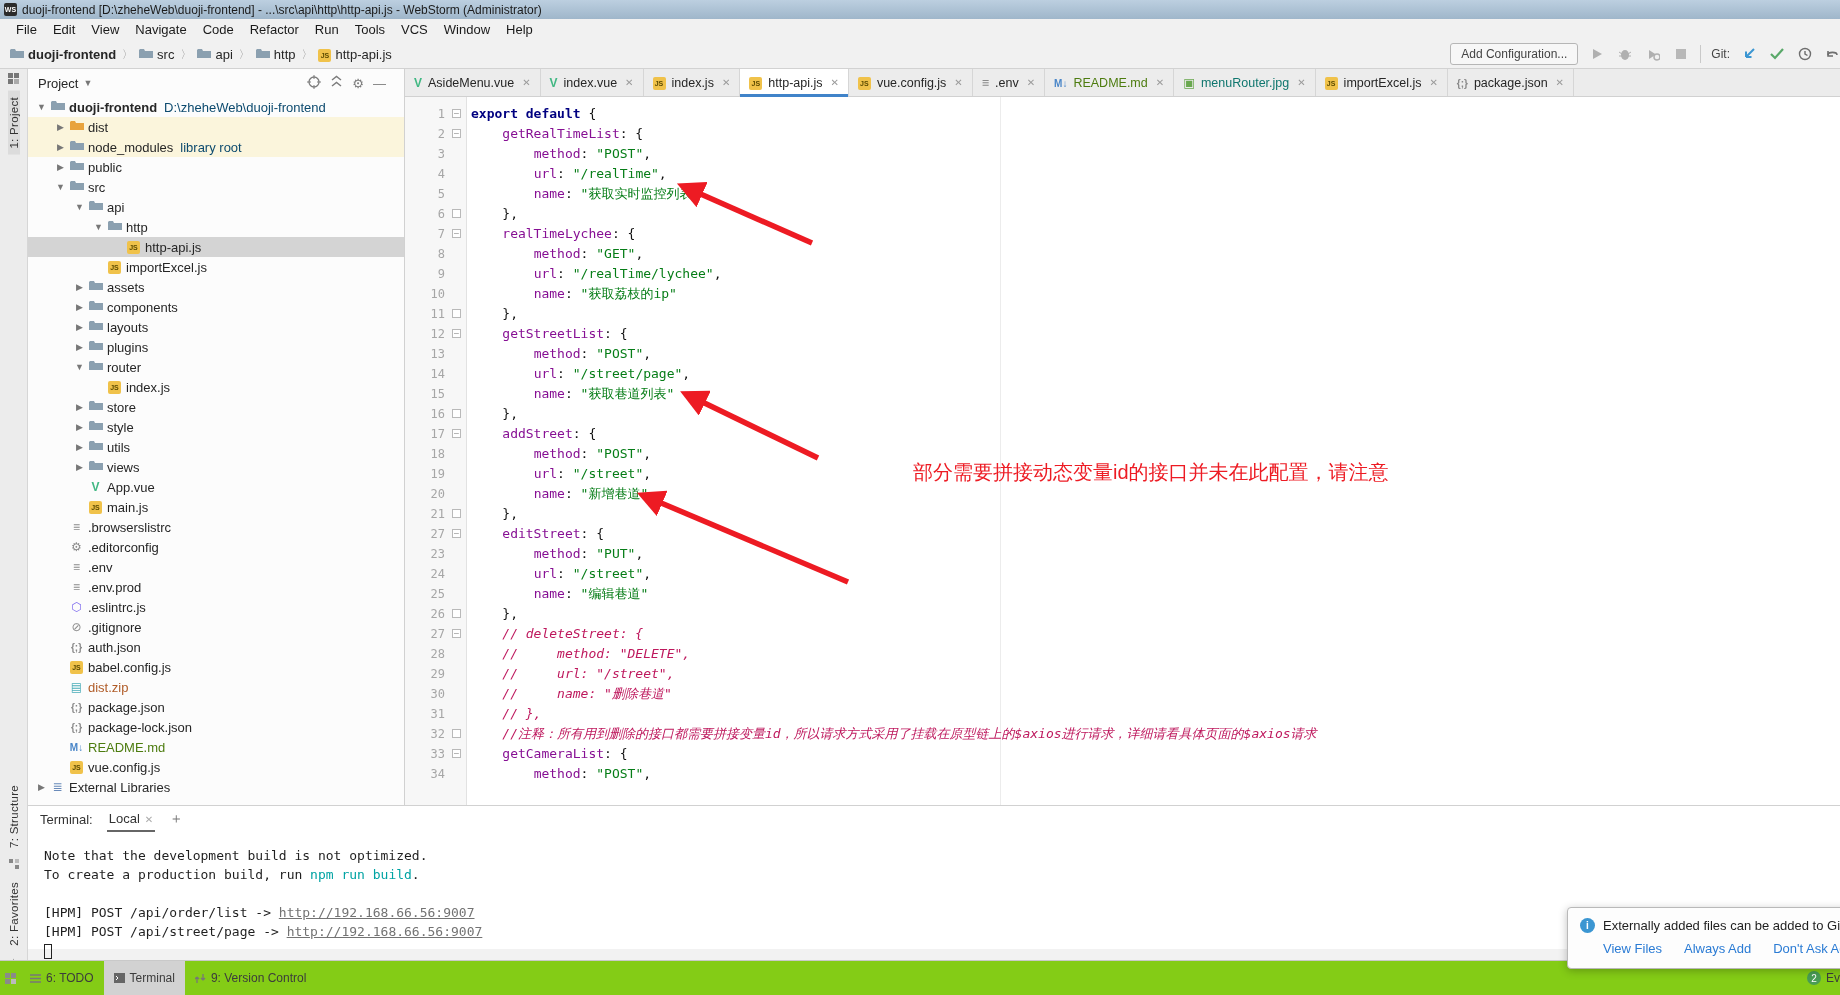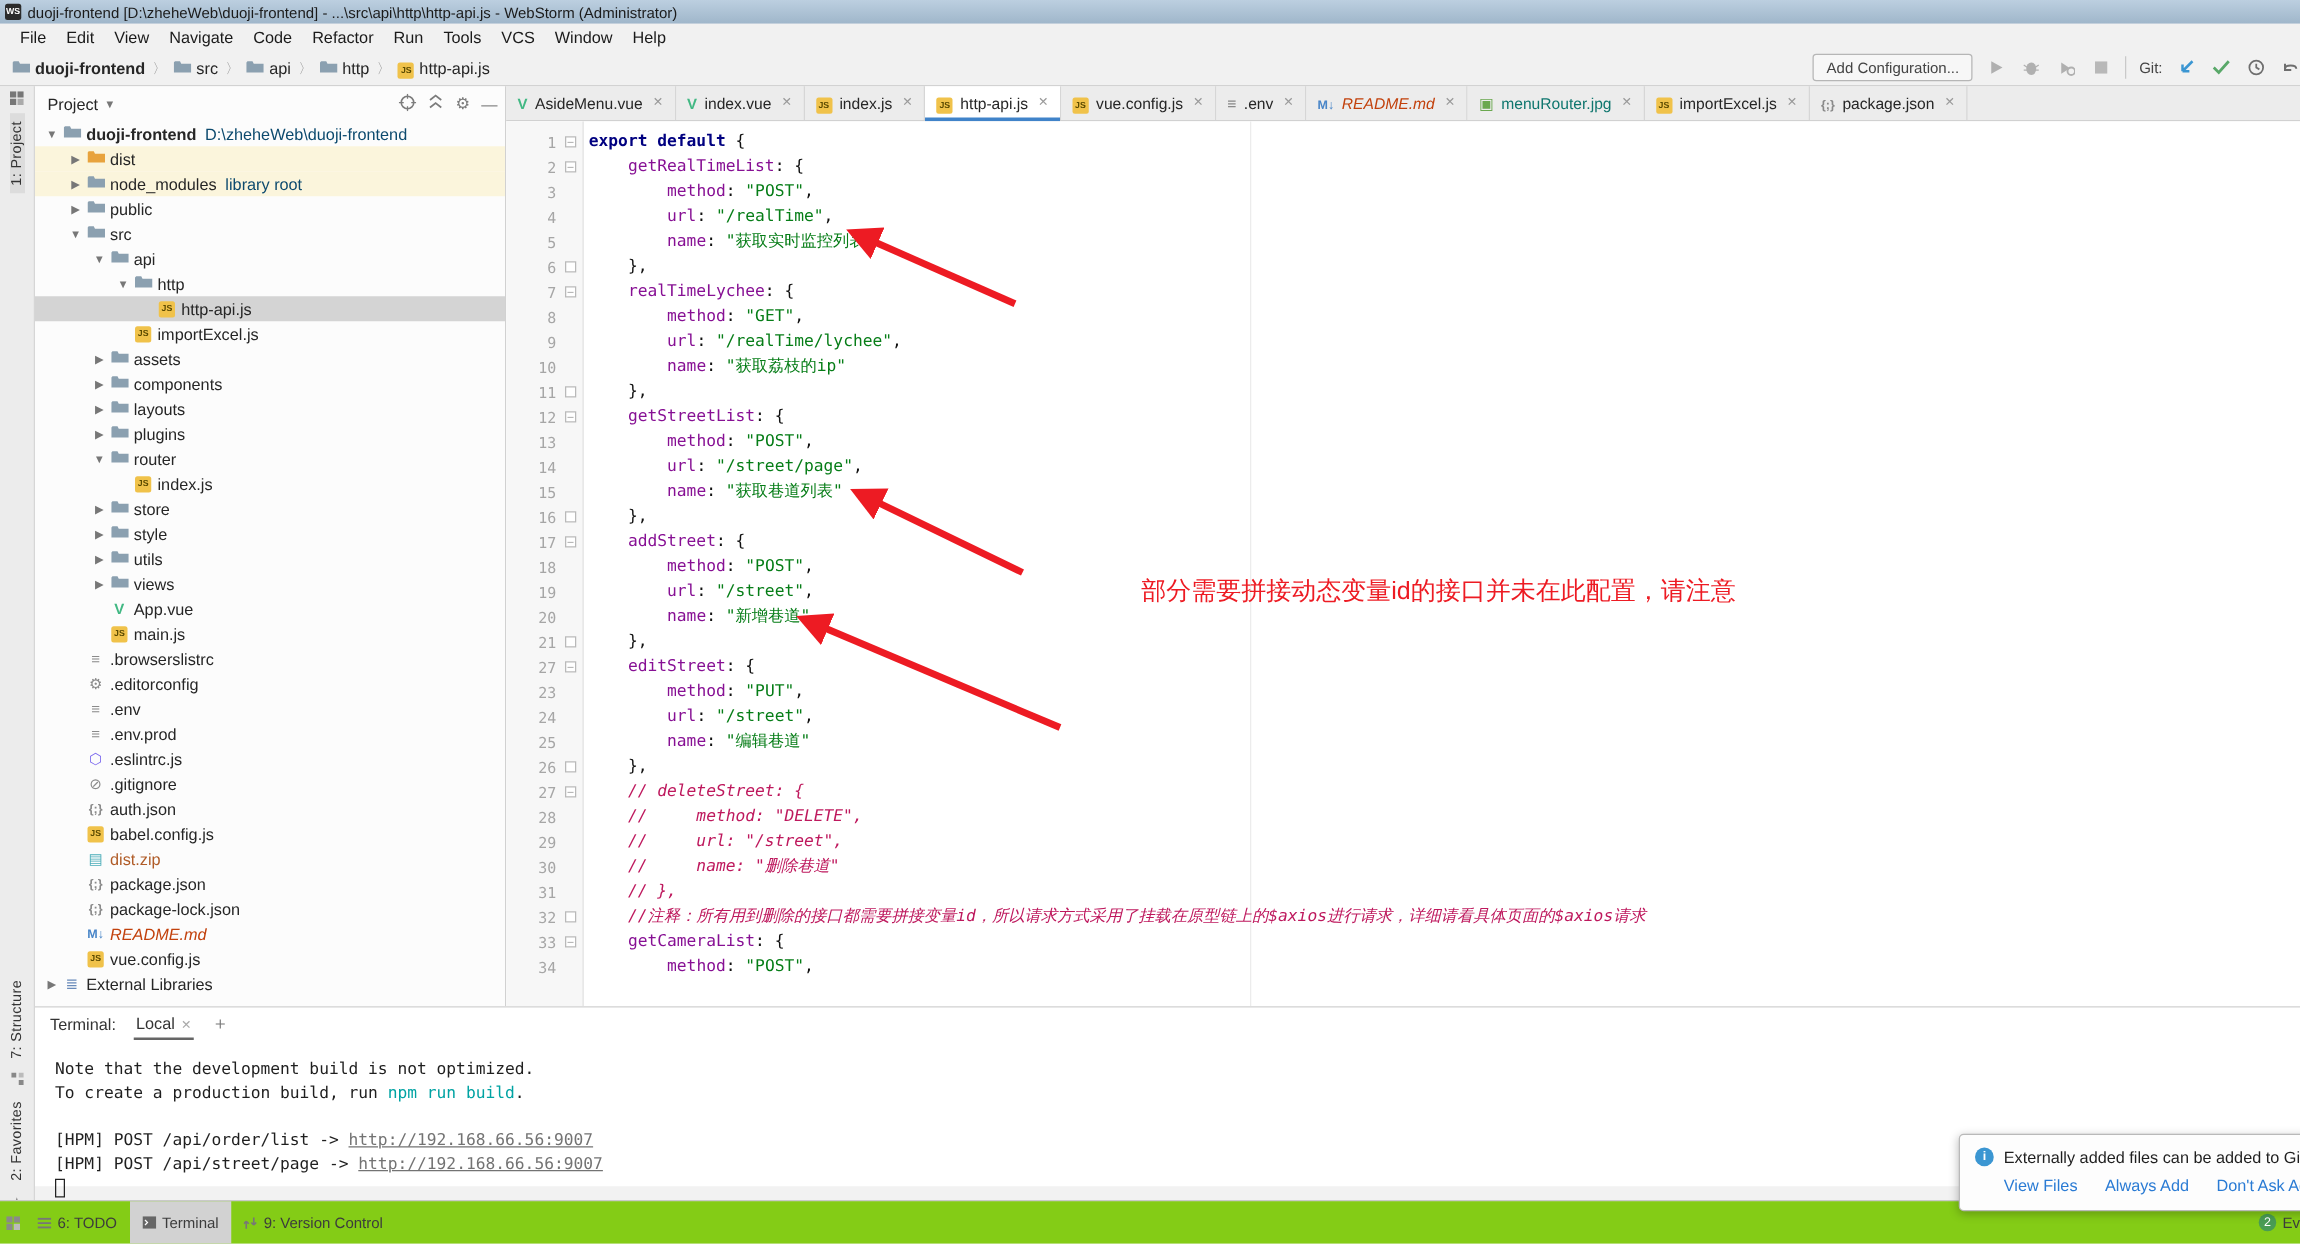--- a/index.html
+++ b/index.html
@@ -39,33 +39,33 @@
     border-right:1px solid #d6d6d6; display:flex; flex-direction:column; align-items:center; }
   .vlabel { writing-mode:vertical-rl; transform:rotate(180deg); font-size:11.5px; color:#333;
     padding:6px 0; letter-spacing:.3px; }
   .vlabel.active { background:#dcdcdc; }
   .stripe .spacer { flex:1; }
   .mini-ic { color:#737373; font-size:12px; margin:4px 0; }
 
   
   .project { position:absolute; left:28px; top:69px; width:377px; bottom:190px; background:#fcfcfc;
     border-right:1px solid #d1d1d1; overflow:hidden; }
-  .p-header { height:28px; display:flex; align-items:center; padding:0 6px 0 10px;
+  .p-header { height:28px; display:flex; align-items:center; padding:0 18px 0 10px;
     font-size:13px; color:#262626; }
   .p-header .caret { font-size:9px; color:#777; margin-left:5px; }
   .p-header .ph-icons { margin-left:auto; display:flex; align-items:center; gap:9px; color:#7c7c7c; font-size:13px; }
   .tree { font-size:13px; color:#262626; }
   .trow { height:20px; display:flex; align-items:center; white-space:nowrap; }
   .trow .arrow { width:15px; text-align:center; color:#777; font-size:9px; flex:none; }
   .trow .ticon { width:17px; flex:none; display:inline-flex; justify-content:center; font-size:12px; }
   .trow .tlabel { padding-left:3px; }
   .trow .thint { color:#0c4a6e; padding-left:7px; }
   .trow.sel { background:#d4d4d4; }
   .trow.excl { background:#fbf5dc; }
-  .c-mod { color:#c2410c;font-style:italic; }  .c-new { color:#0f766e; }  .c-ign { color:#b05c28; }
+  .c-mod { color:#4d7c0f; }  .c-new { color:#0f766e; }  .c-ign { color:#b05c28; }
   .ic-folder { color:#8ba0b0; }  .ic-folder-x { color:#e8a33d; }
   .ic-js { background:#f0c24a; color:#5b4a00; font-size:7px; font-weight:bold; width:13px; height:13px;
     display:inline-flex; align-items:center; justify-content:center; border-radius:2px; }
   .ic-vue { color:#41b883; font-weight:bold; font-size:12px; }
   .ic-txt { color:#8a8a8a; }
   .ic-json { color:#8a8a8a; font-weight:bold; font-size:10px; }
   .ic-gear { color:#8a8a8a; }
   .ic-eslint { color:#7b68ee; }
   .ic-zip { color:#4aacb8; }
   .ic-md { color:#4a86c8; font-weight:bold; font-size:10px; }

